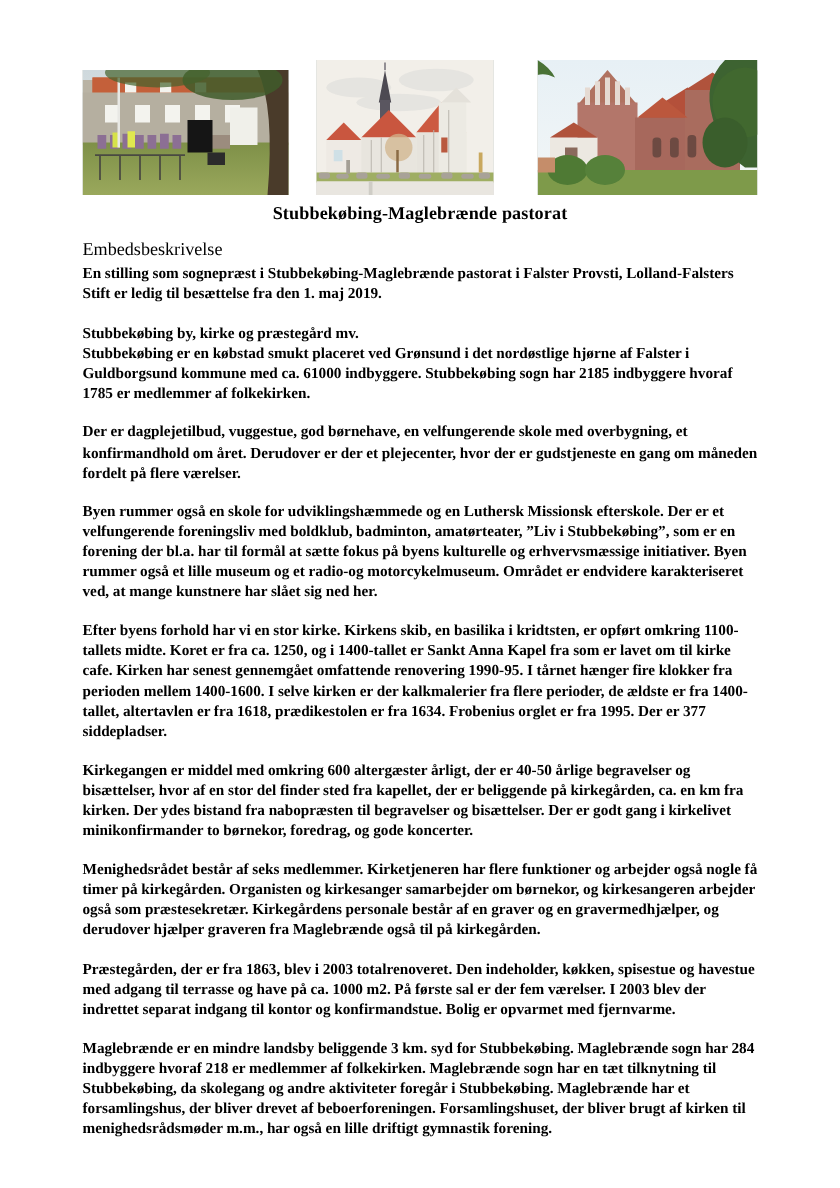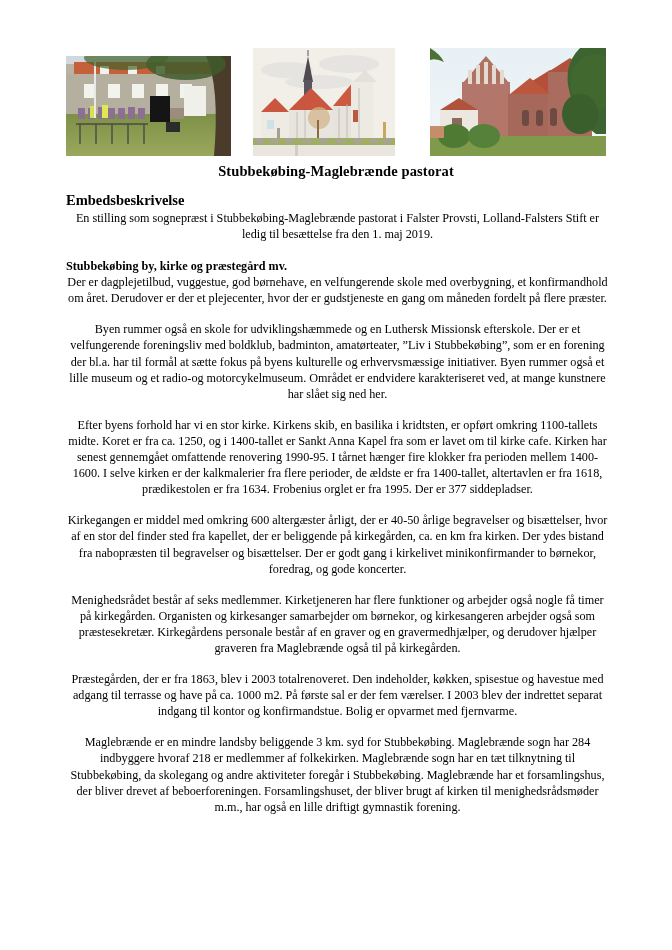--- a/index.html
+++ b/index.html
@@ -52,36 +52,37 @@
 
   .content {
     position: absolute;
     left: 66px;
     top: 192px;
     width: 543px;
   }
 
   h2.section-heading {
     font-size: 14.5px;
-    font-weight: bold;
+    font-weight: normal;
     margin: 0 0 1px 0;
     line-height: 17px;
   }
   h3.sub-heading {
     font-size: 12.2px;
     font-weight: bold;
     margin: 16px 0 0px 0;
     line-height: 16px;
   }
   p.para {
     font-size: 12.2px;
     line-height: 16.1px;
     margin: 0 0 15px 0;
-    text-align: center;
+    text-align: left;
     word-spacing: -0.1px;
+    font-weight: bold;
   }
   .block { margin-bottom: 0; }
 </style>
 </head>
 <body>
 
 <div class="page">
 
   <div class="image-row">
 
@@ -241,21 +242,22 @@
 
   <div class="content">
 
     <div class="block">
       <h2 class="section-heading">Embedsbeskrivelse</h2>
       <p class="para">En stilling som sognepræst i Stubbekøbing-Maglebrænde pastorat i Falster Provsti, Lolland-Falsters Stift er ledig til besættelse fra den 1. maj 2019.</p>
     </div>
 
     <div class="block">
       <h3 class="sub-heading">Stubbekøbing by, kirke og præstegård mv.</h3>
-      <p class="para">Der er dagplejetilbud, vuggestue, god børnehave, en velfungerende skole med overbygning, et konfirmandhold om året. Derudover er der et plejecenter, hvor der er gudstjeneste en gang om måneden fordelt på flere præster.</p>
+      <p class="para">Stubbekøbing er en købstad smukt placeret ved Grønsund i det nordøstlige hjørne af Falster i Guldborgsund kommune med ca. 61000 indbyggere. Stubbekøbing sogn har 2185 indbyggere hvoraf 1785 er medlemmer af folkekirken.</p>
+      <p class="para">Der er dagplejetilbud, vuggestue, god børnehave, en velfungerende skole med overbygning, et konfirmandhold om året. Derudover er der et plejecenter, hvor der er gudstjeneste en gang om måneden fordelt på flere værelser.</p>
       <p class="para">Byen rummer også en skole for udviklingshæmmede og en Luthersk Missionsk efterskole. Der er et velfungerende foreningsliv med boldklub, badminton, amatørteater, ”Liv i Stubbekøbing”, som er en forening der bl.a. har til formål at sætte fokus på byens kulturelle og erhvervsmæssige initiativer. Byen rummer også et lille museum og et radio-og motorcykelmuseum. Området er endvidere karakteriseret ved, at mange kunstnere har slået sig ned her.</p>
       <p class="para">Efter byens forhold har vi en stor kirke. Kirkens skib, en basilika i kridtsten, er opført omkring 1100-tallets midte. Koret er fra ca. 1250, og i 1400-tallet er Sankt Anna Kapel fra som er lavet om til kirke cafe. Kirken har senest gennemgået omfattende renovering 1990-95. I tårnet hænger fire klokker fra perioden mellem 1400-1600.  I selve kirken er der kalkmalerier fra flere perioder, de ældste er fra 1400-tallet, altertavlen er fra 1618, prædikestolen er fra 1634. Frobenius orglet er fra 1995. Der er 377 siddepladser.</p>
       <p class="para">Kirkegangen er middel med omkring 600 altergæster årligt, der er 40-50 årlige begravelser og bisættelser, hvor af en stor del finder sted fra kapellet, der er beliggende på kirkegården, ca. en km fra kirken. Der ydes bistand fra nabopræsten til begravelser og bisættelser. Der er godt gang i kirkelivet minikonfirmander to børnekor, foredrag, og gode koncerter.</p>
       <p class="para">Menighedsrådet består af seks medlemmer. Kirketjeneren har flere funktioner og arbejder også nogle få timer på kirkegården. Organisten og kirkesanger samarbejder om børnekor, og kirkesangeren arbejder også som præstesekretær.  Kirkegårdens personale består af en graver og en gravermedhjælper, og derudover hjælper graveren fra Maglebrænde også til på kirkegården.</p>
       <p class="para">Præstegården, der er fra 1863, blev i 2003 totalrenoveret. Den indeholder, køkken, spisestue og havestue med adgang til terrasse og have på ca. 1000 m2. På første sal er der fem værelser. I 2003 blev der indrettet separat indgang til kontor og konfirmandstue. Bolig er opvarmet med fjernvarme.</p>
     </div>
 
     <div class="block">
       <p class="para">Maglebrænde er en mindre landsby beliggende 3 km. syd for Stubbekøbing. Maglebrænde sogn har 284 indbyggere hvoraf 218 er medlemmer af folkekirken. Maglebrænde sogn har en tæt tilknytning til Stubbekøbing, da skolegang og andre aktiviteter foregår i Stubbekøbing. Maglebrænde har et forsamlingshus, der bliver drevet af beboerforeningen. Forsamlingshuset, der bliver brugt af kirken til menighedsrådsmøder m.m., har også en lille driftigt gymnastik forening.</p>
     </div>

